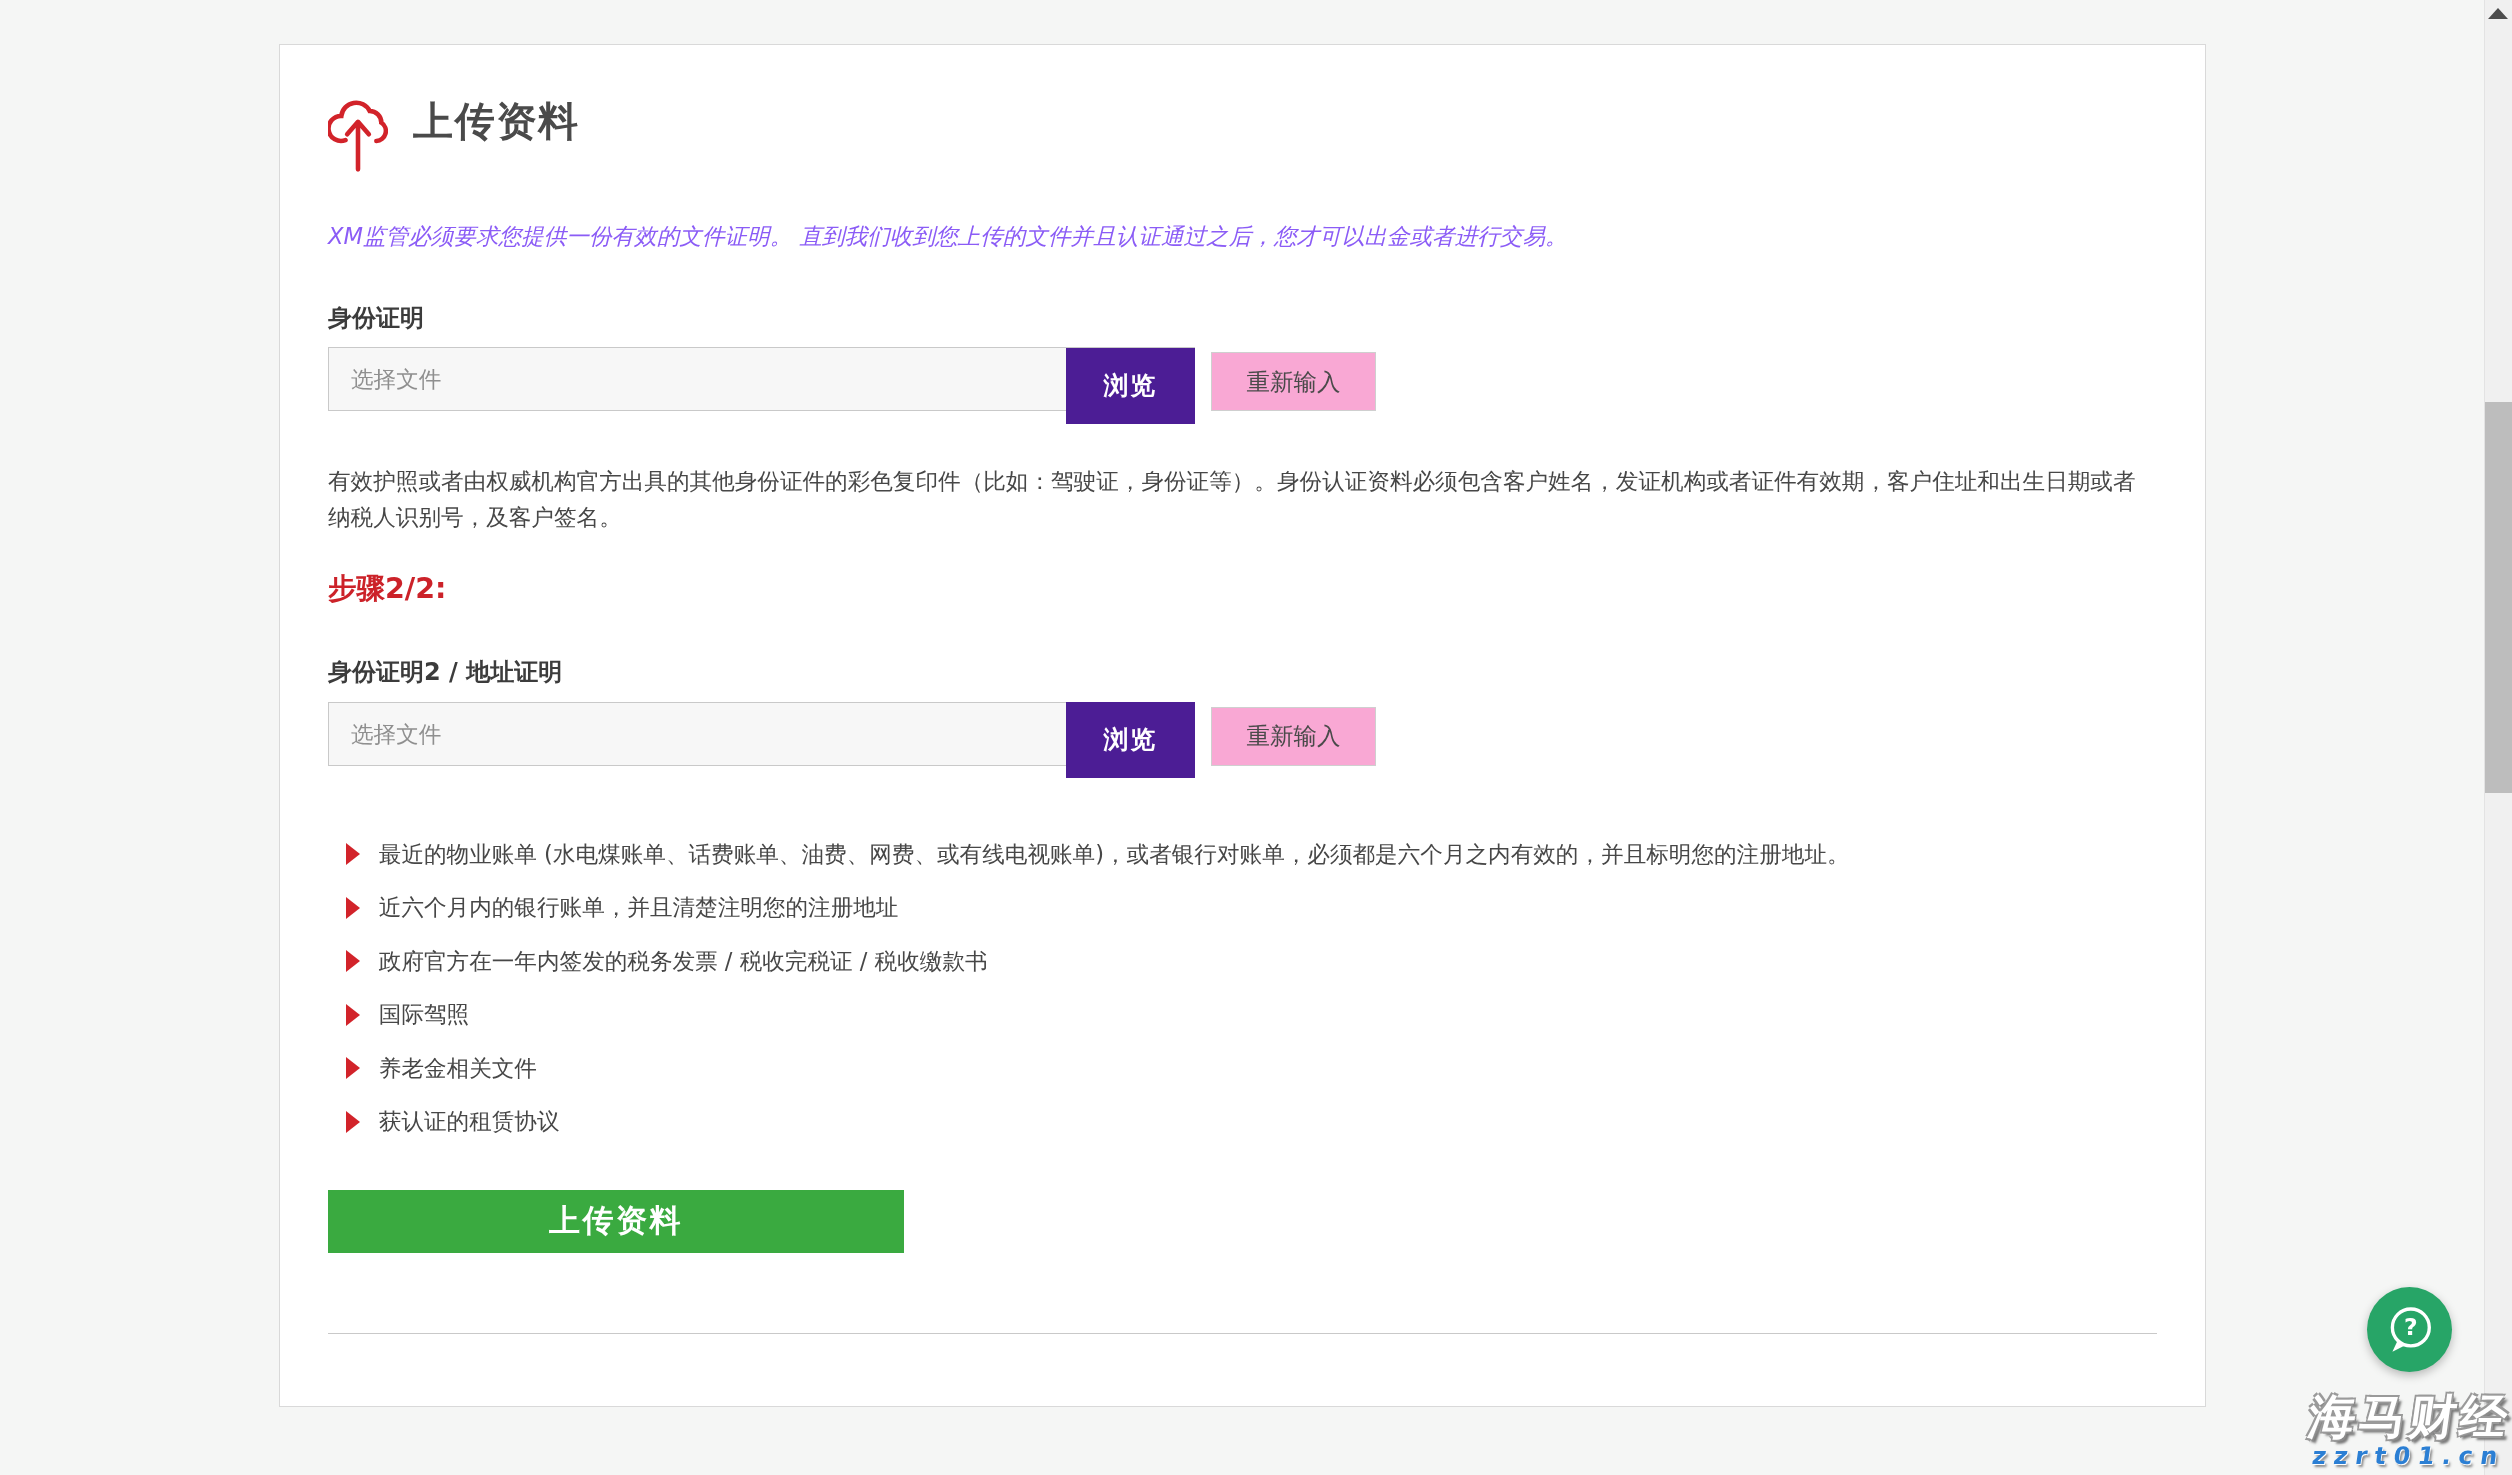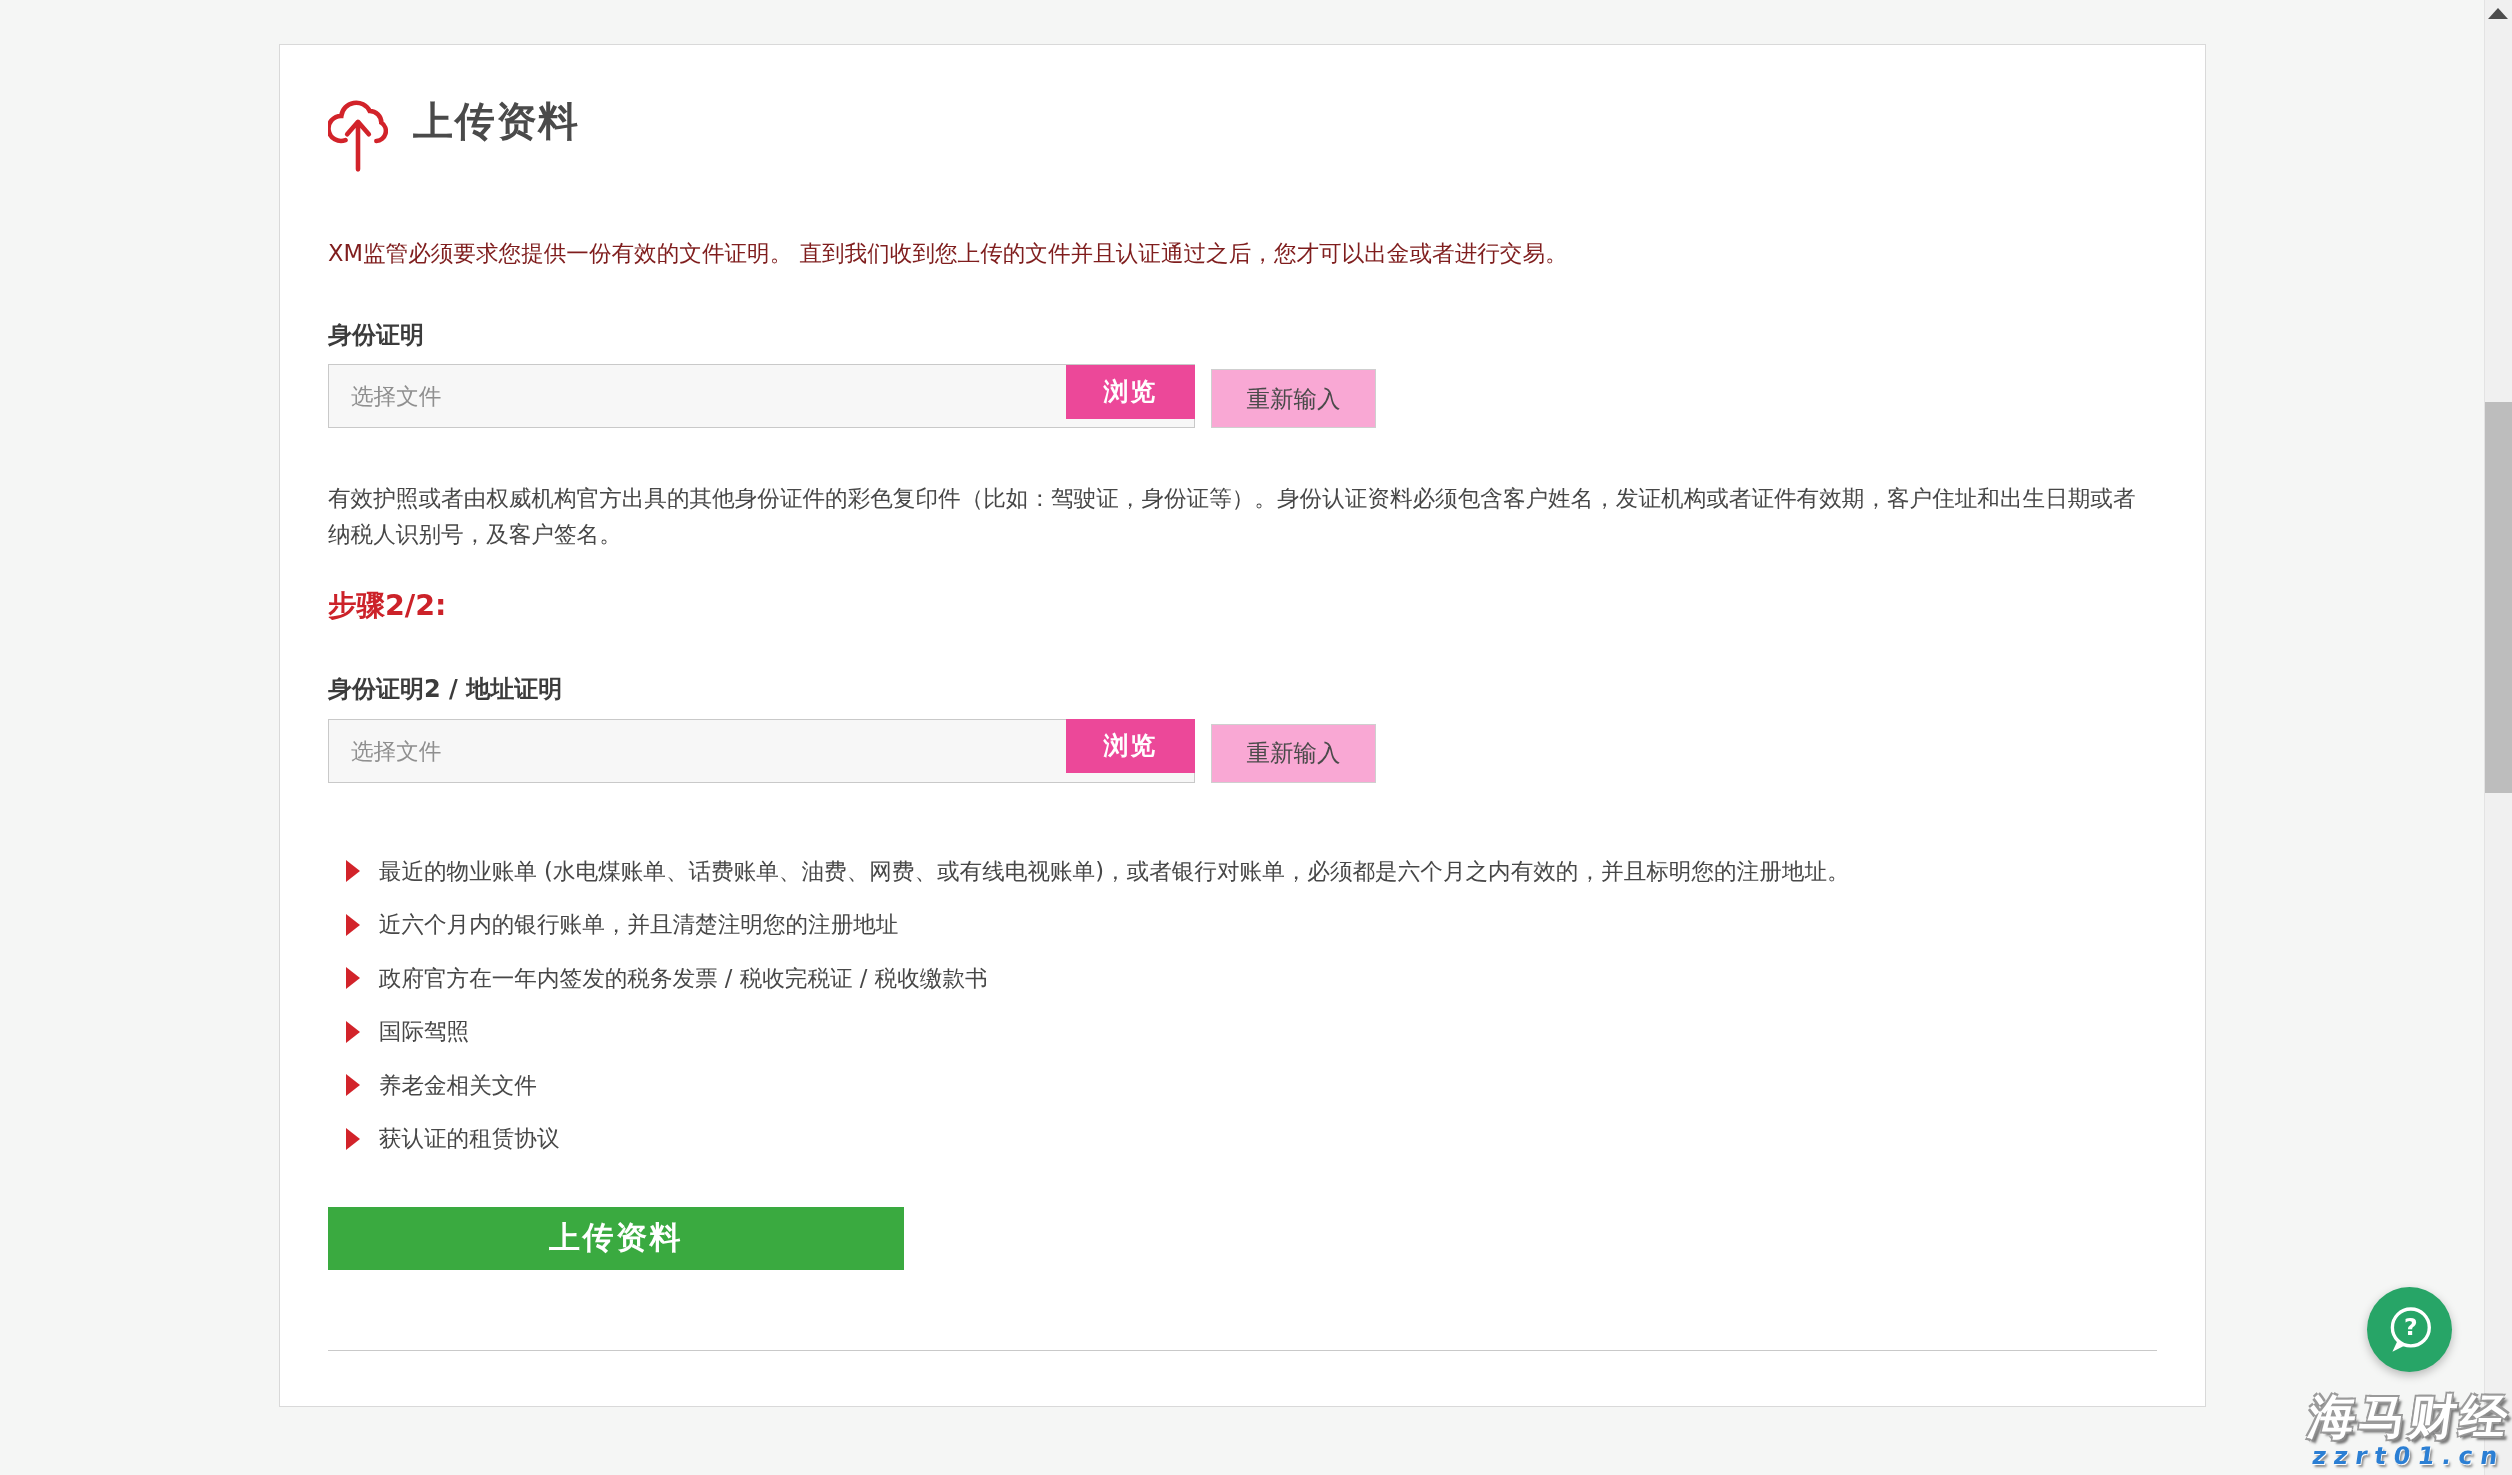--- a/index.html
+++ b/index.html
@@ -18,40 +18,40 @@
     position:absolute; left:279px; top:44px;
     width:1927px; height:1363px;
     background:#ffffff;
     border:0.8px solid #d9d9d9;
     padding:0 48px;
   }
   .card-header { display:flex; align-items:flex-start; gap:25px; padding-top:49px; }
   .upload-cloud { width:60px; height:79px; flex:0 0 auto; }
   .card-title { font-size:40px; font-weight:bold; color:#4a4a4a; line-height:54px; letter-spacing:1.7px; }
 
-  .intro { margin-top:60px; font-size:22.6px; color:#7f1d1d; line-height:34px; }
+  .intro { margin-top:43px; font-size:22.6px; color:#8b5cf6; line-height:34px;font-style:italic; }
 
   .step-heading { margin-top:35px; font-size:28.5px; font-weight:bold; color:#cc2229; line-height:37px; }
 
   .field-label { margin-top:49px; font-size:24px; font-weight:bold; color:#3c3c3c; line-height:32px; }
 
   .file-row { margin-top:13.4px; display:flex; align-items:flex-end; }
   .file-box {
     position:relative; width:867px; height:64px;
     background:#f7f7f7; border:0.8px solid #c9c9c9;
     display:flex; align-items:center;
   }
   .file-input {
     flex:1; height:100%; border:none; outline:none; background:transparent;
     font-family:inherit; font-size:22.6px; color:#555; padding:0 22px;
   }
   .file-input::placeholder { color:#8f8f8f; opacity:1; }
   .browse-btn {
-    position:absolute; right:-0.8px; top:-0.8px; height:54px; width:129px;
-    background:#ec4899; color:#ffffff; border:none; cursor:pointer;
+    position:absolute; right:-0.8px; top:-0.8px; height:76px; width:129px;
+    background:#4c1d95; color:#ffffff; border:none; cursor:pointer;
     font-family:inherit; font-size:25px; font-weight:bold; letter-spacing:1.7px;
   }
   .reset-btn {
     margin-left:16px; height:59px; width:165px;
     background:#f9a8d4; border:0.8px solid #cfcfcf; cursor:pointer;
     font-family:inherit; font-size:23.5px; color:#4a4a4a;
   }
 
   .step-desc { margin-top:52px; font-size:22.6px; color:#474747; line-height:36px; max-width:1835px; }
 

